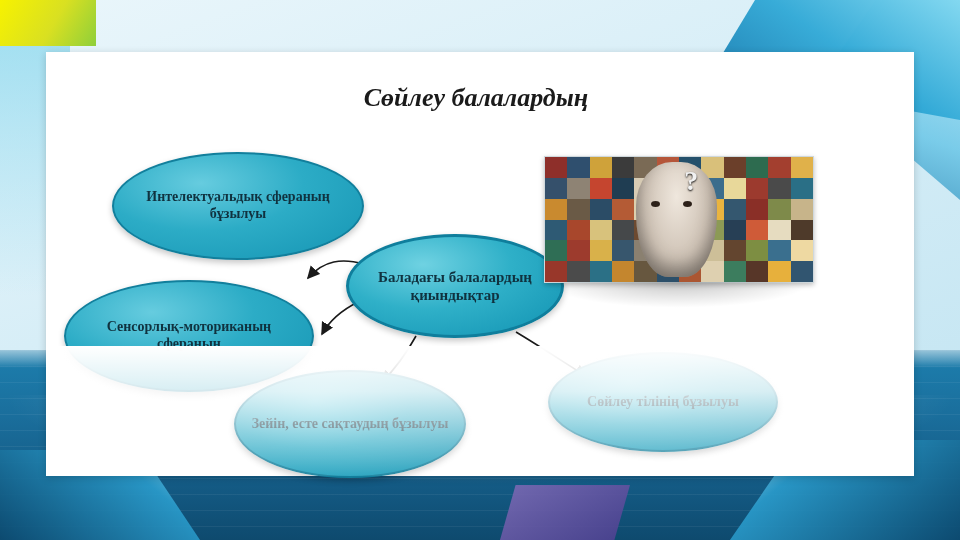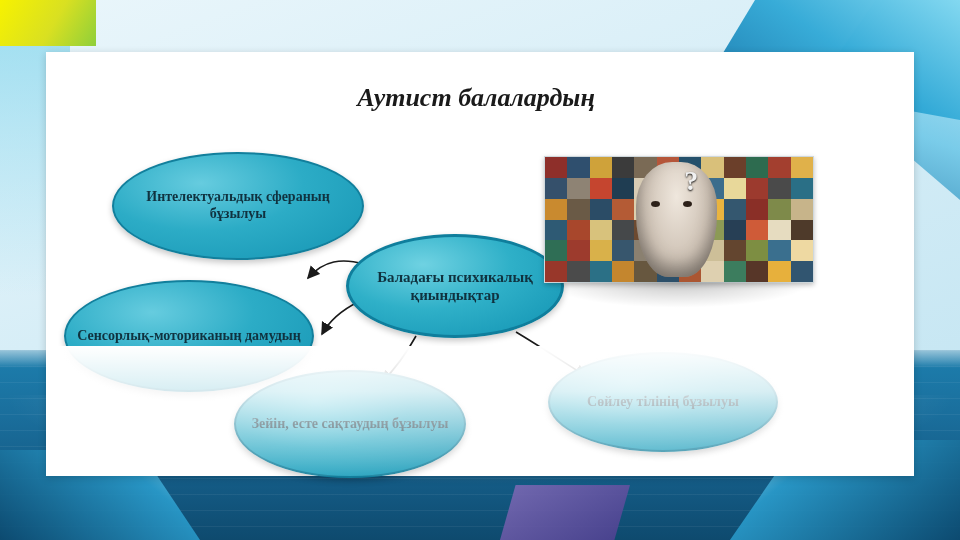--- a/index.html
+++ b/index.html
@@ -241,43 +241,43 @@
   <div class="bg-bottomband"></div>
   <div class="bg-hlines"></div>
   <div class="bg-floorglow"></div>
   <div class="bg-bottomleft"></div>
   <div class="bg-bottomright"></div>
   <div class="bg-purple"></div>
 
   <div class="card">
 
     <div class="title">
-      <div>Аутист балалардың</div>
+      <div>Сөйлеу балалардың</div>
     </div>
 
     <svg class="arrows" viewBox="0 0 868 424">
       <defs>
         <marker id="ah" markerWidth="9" markerHeight="9" refX="7" refY="4" orient="auto">
           <path d="M0,0 L8,4 L0,8 z" fill="#1a1a1a"></path>
         </marker>
       </defs>
       <path d="M 318 212 C 296 206 278 208 262 226" fill="none" stroke="#1a1a1a" stroke-width="1.6" marker-end="url(#ah)"></path>
       <path d="M 312 250 C 296 258 284 268 276 282" fill="none" stroke="#1a1a1a" stroke-width="1.6" marker-end="url(#ah)"></path>
       <path d="M 370 284 C 360 302 348 318 336 330" fill="none" stroke="#1a1a1a" stroke-width="1.6" marker-end="url(#ah)"></path>
       <path d="M 470 280 C 500 298 520 312 540 324" fill="none" stroke="#1a1a1a" stroke-width="1.6" marker-end="url(#ah)"></path>
     </svg>
 
     <div class="node" id="node-intellect">
       <span>Интелектуальдық сфераның бұзылуы</span>
     </div>
     <div class="node" id="node-sensor">
-      <span>Сенсорлық-моториканың дамудың</span>
+      <span>Сенсорлық-моториканың сфераның</span>
     </div>
     <div class="node center" id="node-center">
-      <span>Баладағы психикалық қиындықтар</span>
+      <span>Баладағы балалардың қиындықтар</span>
     </div>
     <div class="node" id="node-attention">
       <span>Зейін, есте сақтаудың бұзылуы</span>
     </div>
     <div class="node" id="node-speech">
       <span>Сөйлеу тілінің бұзылуы</span>
     </div>
 
     <div class="photo">
       <div class="photo-grid">

